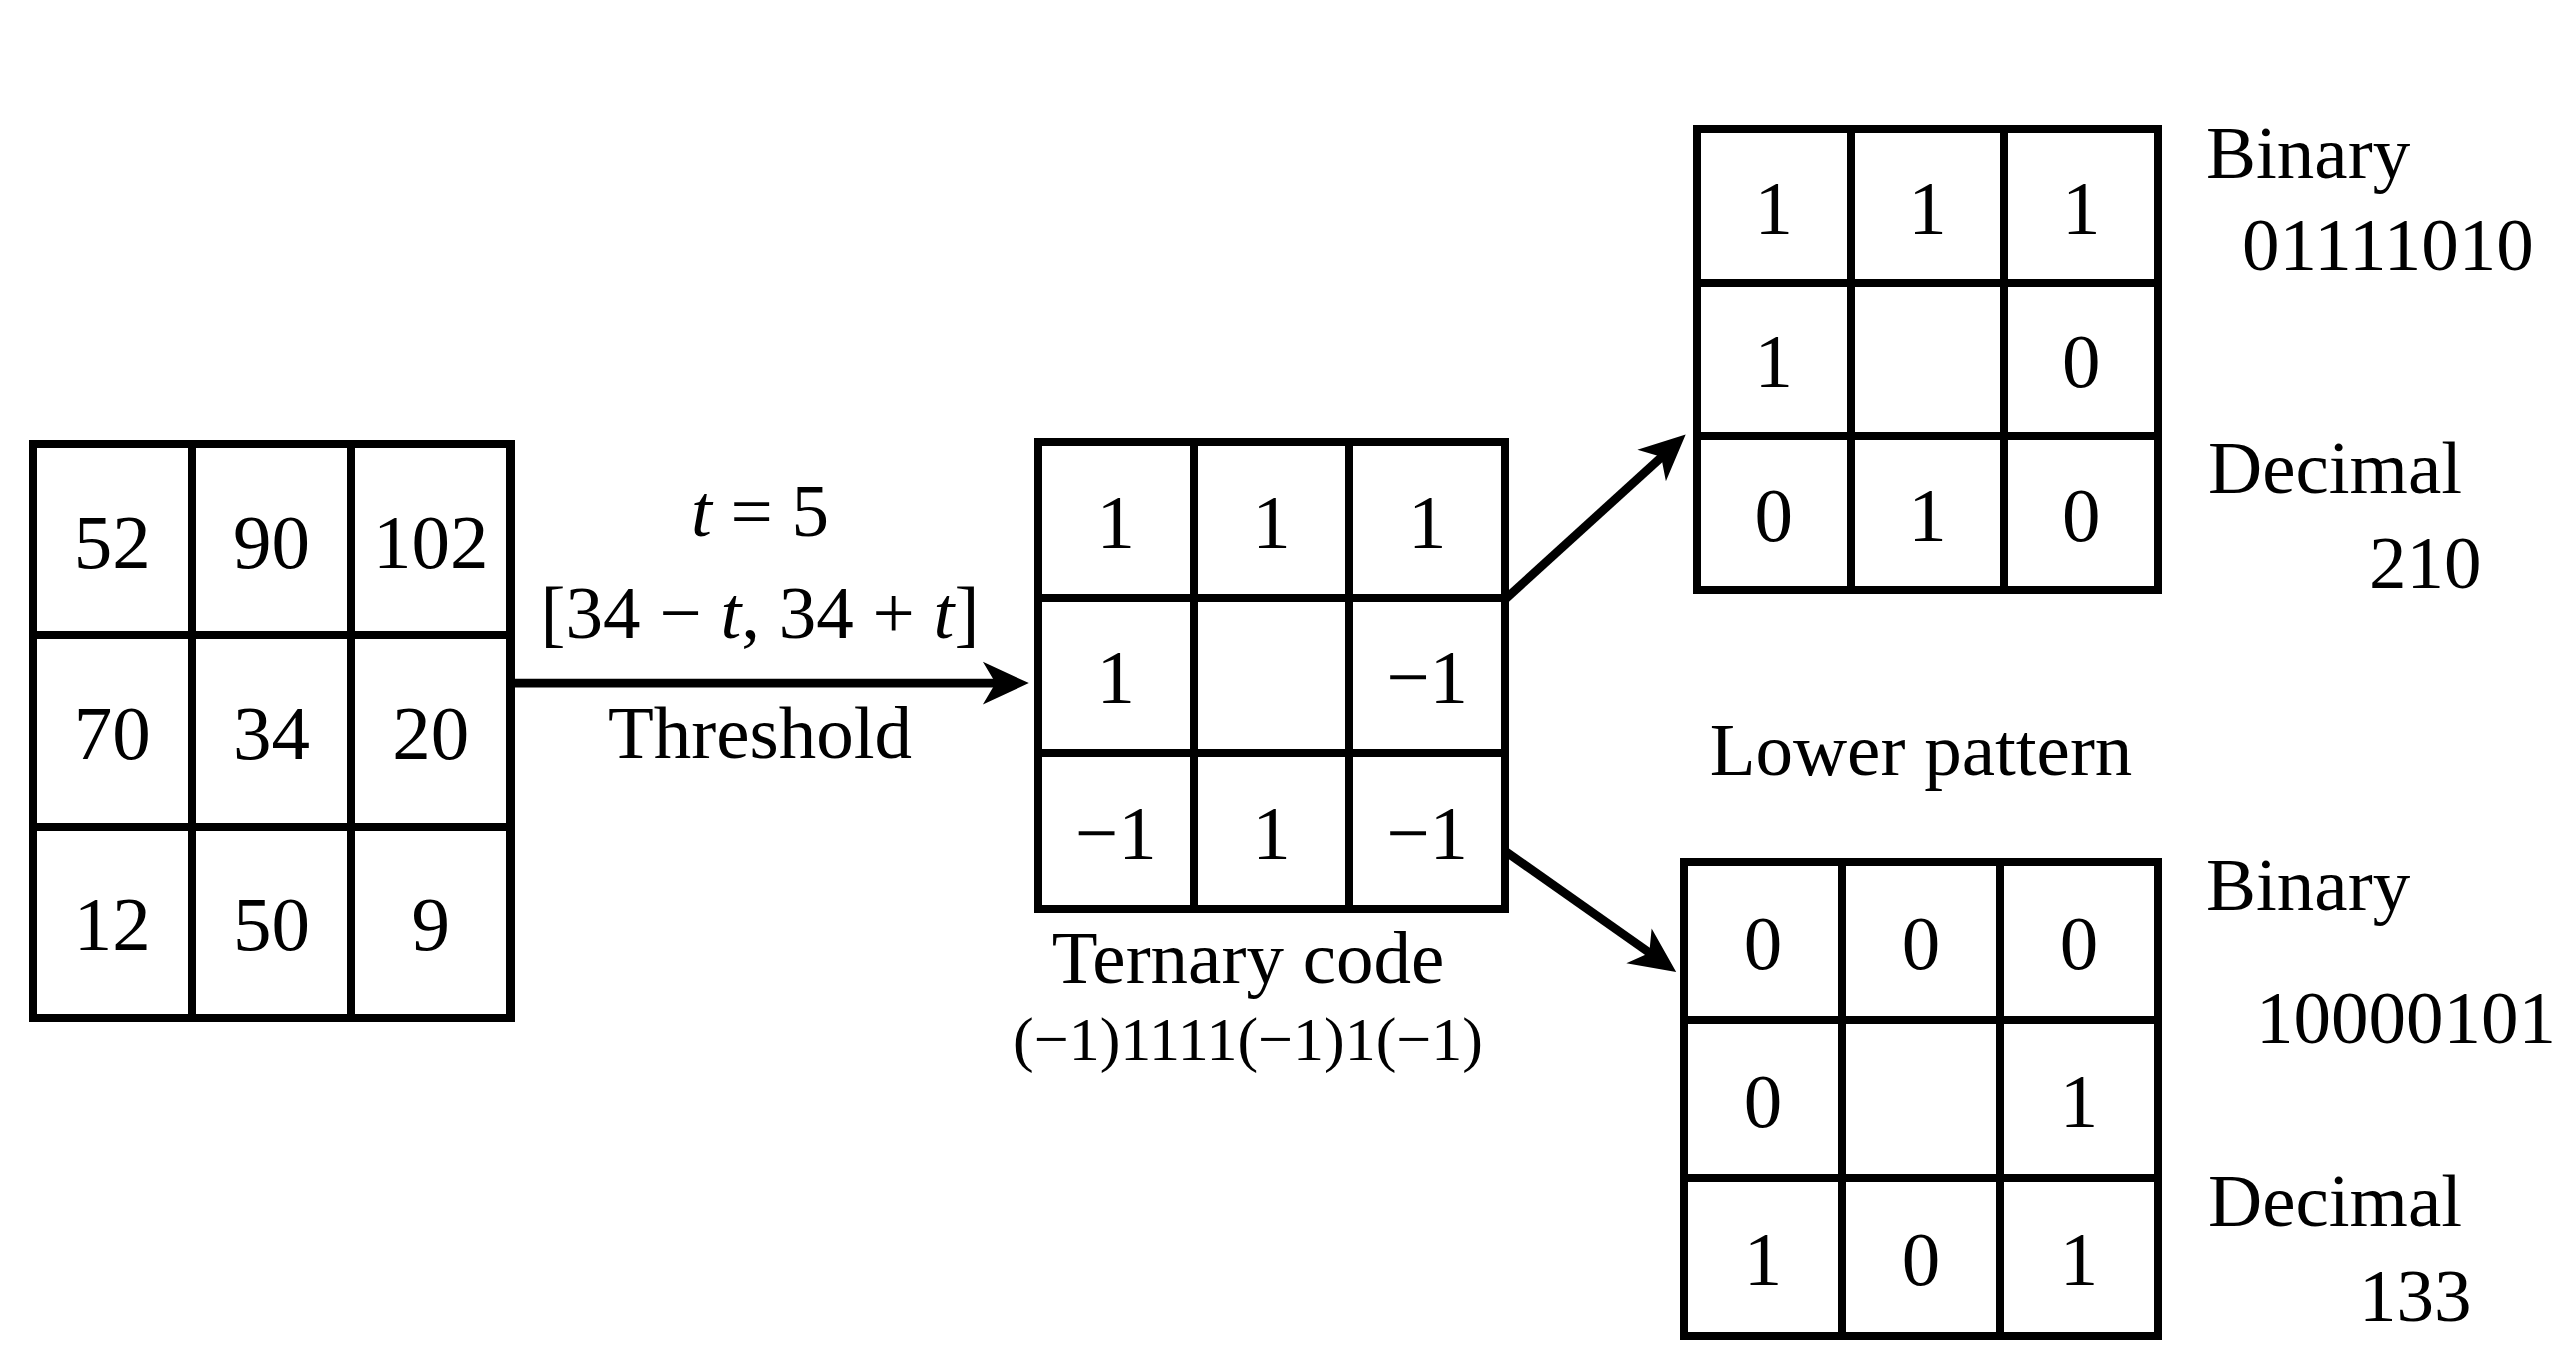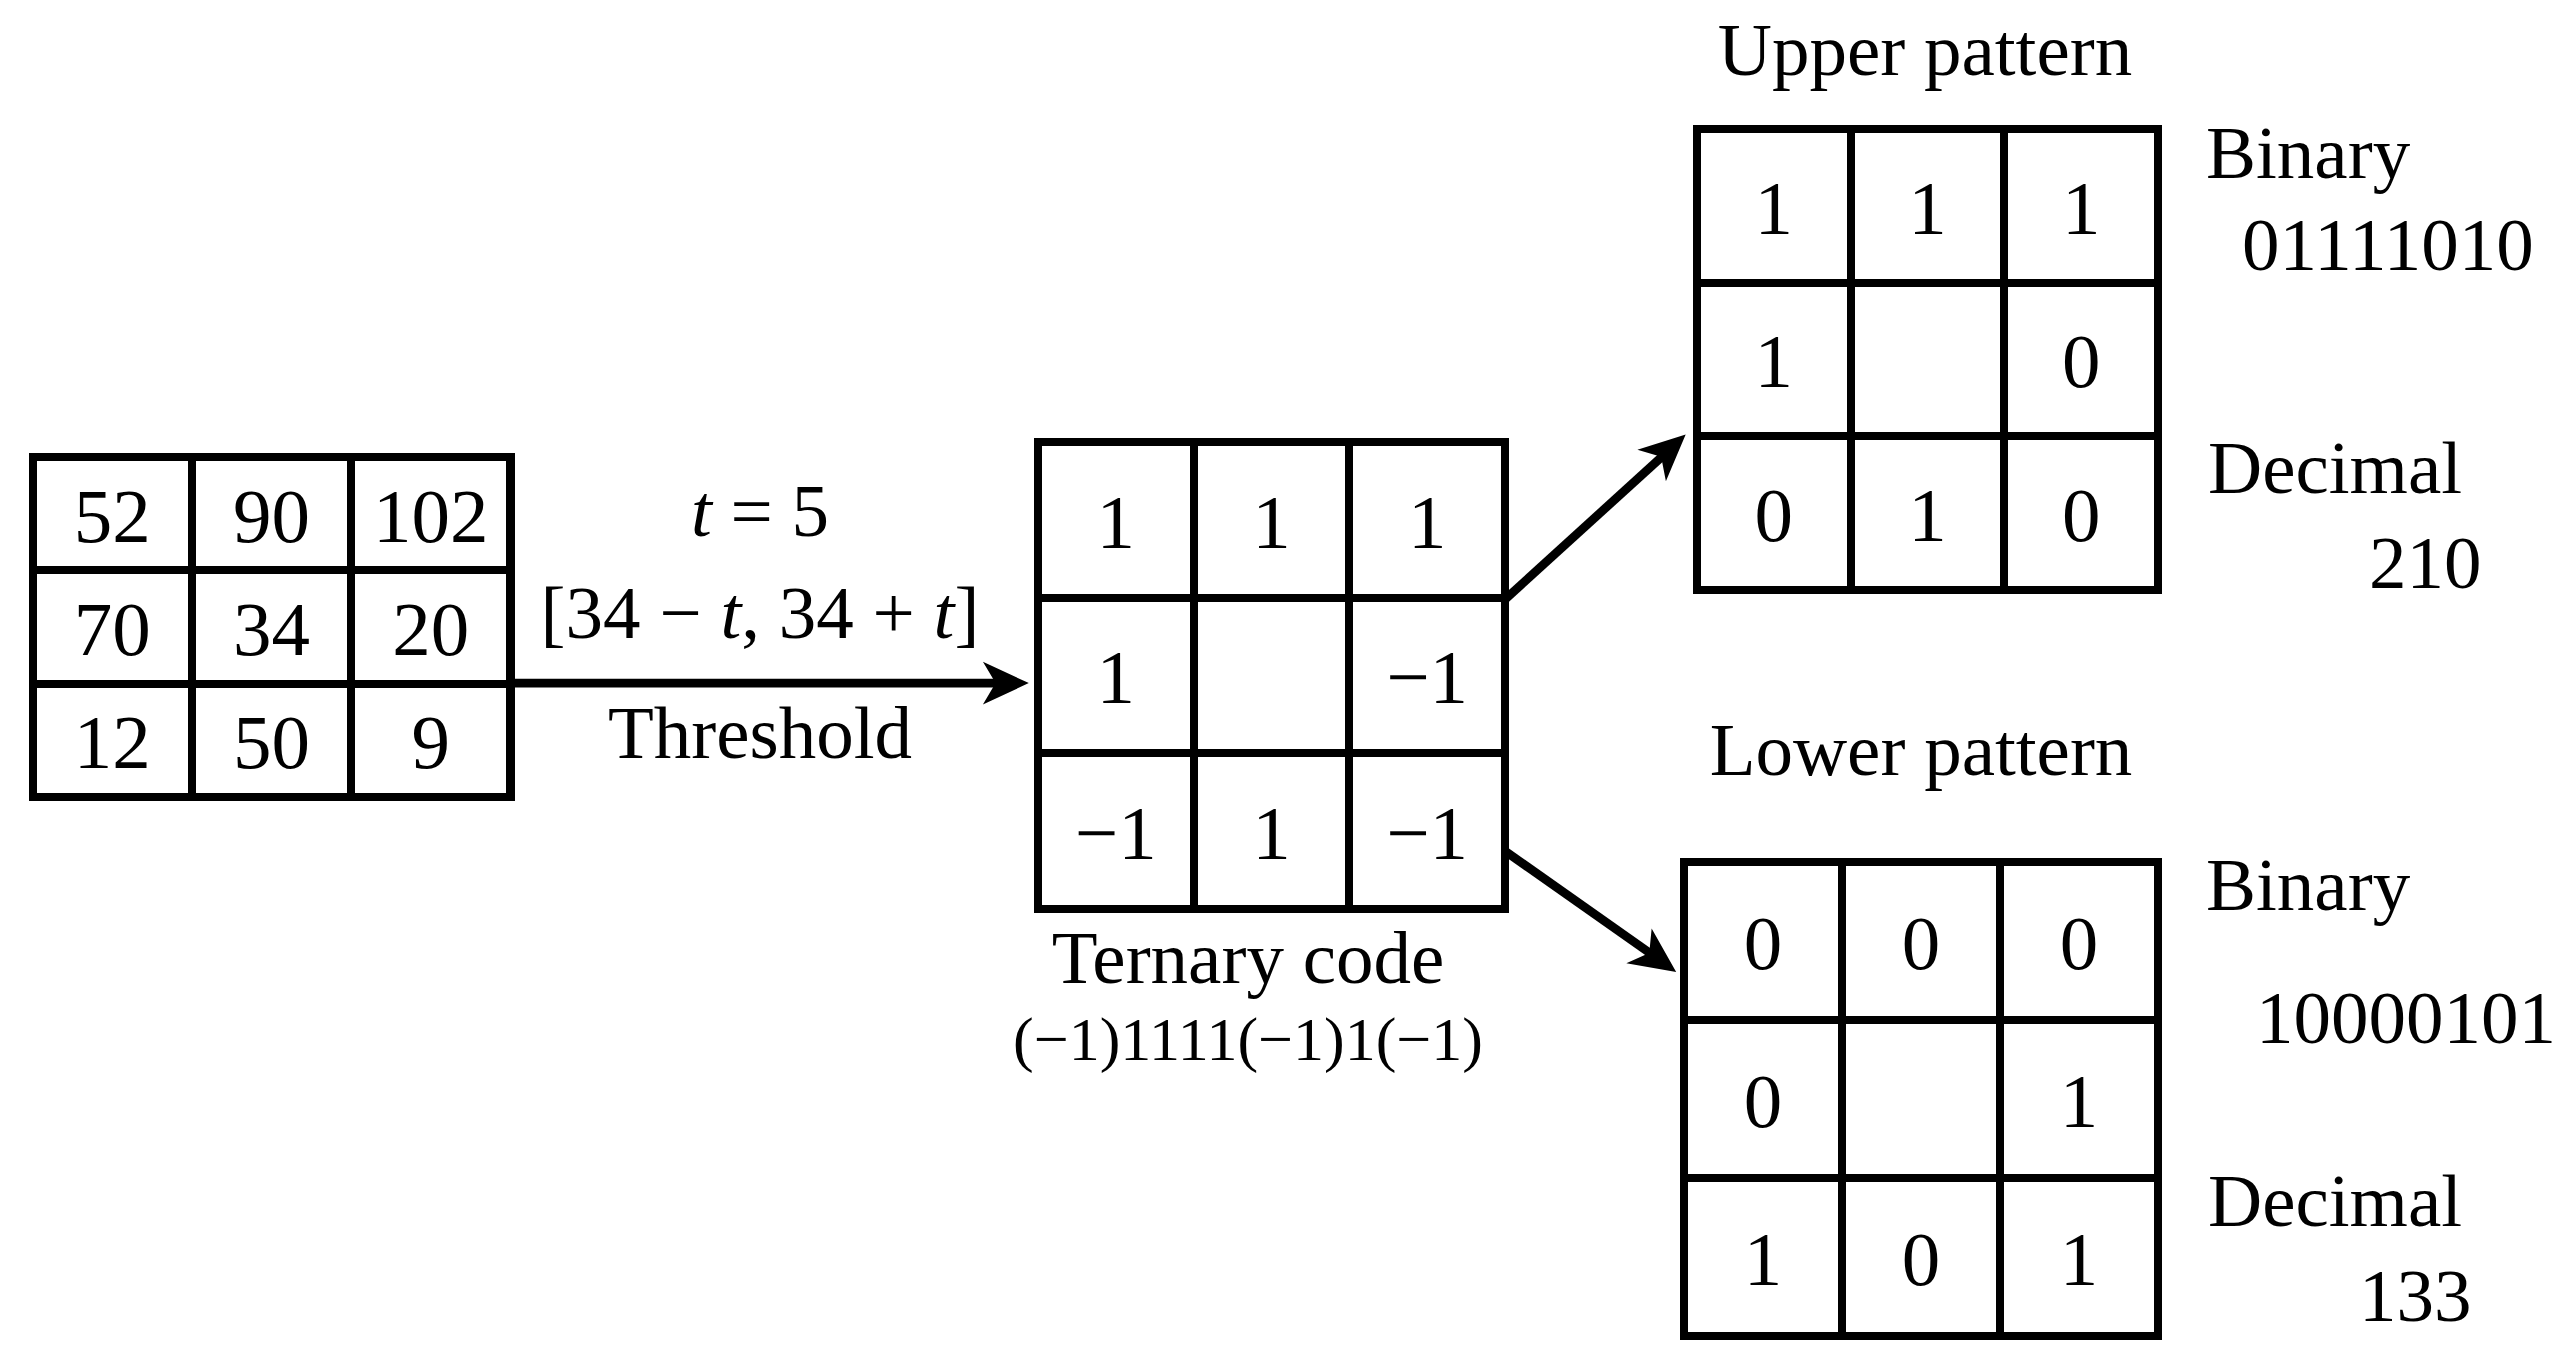--- a/index.html
+++ b/index.html
@@ -61,21 +61,21 @@
     <g>
       <line x1="1902" y1="757" x2="2101" y2="576" stroke="#000000" stroke-width="11"></line>
       <polygon points="2130,549 2105,608 2099,577 2069,568" fill="#000000"></polygon>
     </g>
     <g>
       <line x1="1900" y1="1074" x2="2086" y2="1205" stroke="#000000" stroke-width="11"></line>
       <polygon points="2118,1228 2055,1217 2084,1204 2087,1173" fill="#000000"></polygon>
     </g>
   </svg>
 
-  <div class="grid3" style="left:28.5px; top:453px; width:486px; height:348px;">
+  <div class="grid3" style="left:28.5px; top:440px; width:486px; height:582px;">
       <div class="cell">52</div>
       <div class="cell">90</div>
       <div class="cell">102</div>
       <div class="cell">70</div>
       <div class="cell">34</div>
       <div class="cell">20</div>
       <div class="cell">12</div>
       <div class="cell">50</div>
       <div class="cell">9</div>
     </div>
@@ -91,21 +91,20 @@
       <div class="cell">1</div>
       <div class="cell"></div>
       <div class="cell">−1</div>
       <div class="cell">−1</div>
       <div class="cell">1</div>
       <div class="cell">−1</div>
     </div>
   <div class="label centered" style="left:971px; top:920px;">Ternary code</div>
   <div class="label centered small" style="left:971px; top:1008px;">(−1)1111(−1)1(−1)</div>
 
-  <div class="label centered" style="left:1648px; top:12px;">Upper pattern</div>
   <div class="grid3" style="left:1693px; top:125px; width:469px; height:469px;">
       <div class="cell">1</div>
       <div class="cell">1</div>
       <div class="cell">1</div>
       <div class="cell">1</div>
       <div class="cell"></div>
       <div class="cell">0</div>
       <div class="cell">0</div>
       <div class="cell">1</div>
       <div class="cell">0</div>

